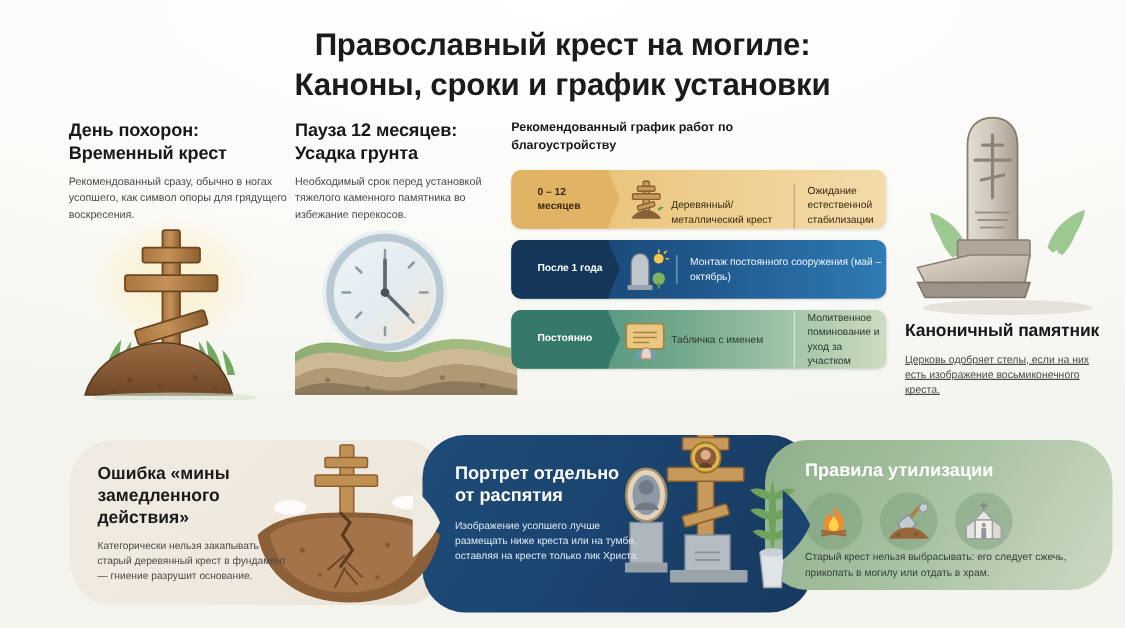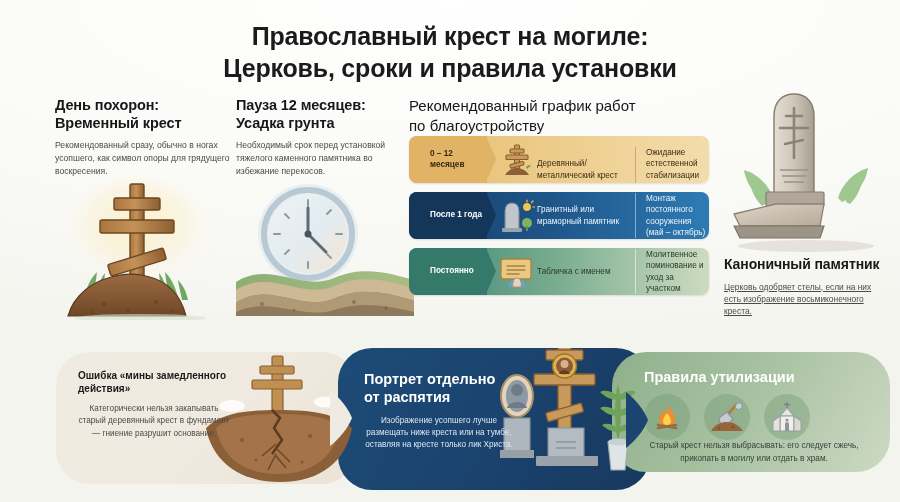--- a/index.html
+++ b/index.html
@@ -30,21 +30,21 @@
   }
   .col p{
     margin:7px 0 0;font-size:8.6px;color:#4a4a48;line-height:1.48;
   }
 
   #col-funeral{left:55px;top:96px;width:176px;}
   #col-pause{left:236px;top:96px;width:168px;}
 
   
   #schedule-head{position:absolute;left:409px;top:96px;width:235px;}
-  #schedule-head h3{margin:0;font-size:15px;font-weight:normal;color:#16181a;line-height:1.35;}
+  #schedule-head h3{margin:0;font-size:10px;font-weight:bold;color:#16181a;line-height:1.35;}
 
   .timeline{position:absolute;left:409px;top:136px;width:300px;}
   .trow{
     position:relative;height:47px;margin-bottom:9px;border-radius:8px;
     display:flex;align-items:center;overflow:hidden;
     box-shadow:0 1px 2px rgba(0,0,0,.12);
   }
   .trow .badge{
     position:relative;z-index:2;width:78px;height:100%;
     display:flex;align-items:center;padding-left:21px;box-sizing:border-box;
@@ -88,24 +88,24 @@
   .panel{position:absolute;border-radius:34px;overflow:hidden;}
   #panel-mistake{left:56px;top:352px;width:300px;height:132px;
     background:linear-gradient(135deg,#f0ebe2 0%,#efe9df 55%,#eae3d6 100%);}
   #panel-portrait{left:338px;top:348px;width:312px;height:142px;
     background:linear-gradient(120deg,#1d4b77 0%,#1b4470 45%,#17395e 100%);}
   #panel-disposal{left:612px;top:352px;width:278px;height:120px;
     background:linear-gradient(120deg,#8fb08b 0%,#a6c0a0 45%,#cdd9c4 100%);}
 
   .panel .ptext{position:absolute;z-index:3;}
   .panel h4{margin:0;font-weight:bold;line-height:1.26;}
-  .panel .pbody{margin:8px 0 0;line-height:1.5;text-align:center;}
+  .panel .pbody{margin:8px 0 0;line-height:1.5;}
 
   #panel-mistake .ptext{left:22px;top:18px;width:152px;}
-  #panel-mistake h4{font-size:10px;color:#1a1a1a;}
+  #panel-mistake h4{font-size:14px;color:#1a1a1a;}
   #panel-mistake .pbody{font-size:8.2px;color:#4c4a46;}
 
   #panel-portrait .ptext{left:26px;top:22px;width:150px;}
   #panel-portrait h4{font-size:14.5px;color:#ffffff;}
   #panel-portrait .pbody{font-size:8.2px;color:#dce8f2;}
 
   #panel-disposal .ptext{left:32px;top:16px;width:220px;}
   #panel-disposal h4{font-size:14.5px;color:#ffffff;}
   #panel-disposal .pbody{font-size:8.2px;color:#33413a;margin-top:54px;}
 
@@ -116,21 +116,21 @@
   .art{position:absolute;z-index:1;}
   .connector{position:absolute;z-index:4;}
 </style>
 </head>
 <body>
 
 <div class="page">
 
   <div class="title">
     <span>Православный крест на могиле:</span>
-    <span class="l2">Церковь, сроки и правила установки</span>
+    <span class="l2">Каноны, сроки и график установки</span>
   </div>
 
   <div class="col" id="col-funeral">
     <h3>День похорон: Временный крест</h3>
     <p>Рекомендованный сразу, обычно в ногах усопшего, как символ опоры для грядущего воскресения.</p>
   </div>
 
   <svg class="art" style="left:52px;top:172px;" width="180" height="148" viewBox="0 0 180 148">
     <defs>
       <radialGradient id="sunglow" cx="50%" cy="42%" r="55%">
@@ -252,21 +252,20 @@
           <circle cx="28" cy="8" r="4" fill="#f0c64e"></circle>
           <g stroke="#f0c64e" stroke-width="1.2" stroke-linecap="round">
             <line x1="28" y1="1" x2="28" y2="3"></line>
               <line x1="34" y1="8" x2="36" y2="8"></line>
             <line x1="32.5" y1="3.5" x2="34" y2="2"></line>
           </g>
           <circle cx="28" cy="24" r="5" fill="#7fb35f"></circle>
           <rect x="27" y="27" width="2" height="5" fill="#6b8f4d"></rect>
         </svg>
       </div>
-      <div class="what">Гранитный или мраморный памятник</div>
       <div class="why">Монтаж постоянного сооружения (май – октябрь)</div>
     </div>
 
     <div class="trow" id="trow-2">
       <div class="badge">Постоянно</div>
       <div class="ico">
         <svg width="38" height="32" viewBox="0 0 38 32">
           <rect x="3" y="3" width="30" height="20" rx="2.5" fill="#e8c882" stroke="#a9823c" stroke-width="1.3"></rect>
           <g stroke="#a9823c" stroke-width="1.3" stroke-linecap="round">
             <line x1="9" y1="10" x2="27" y2="10"></line>

